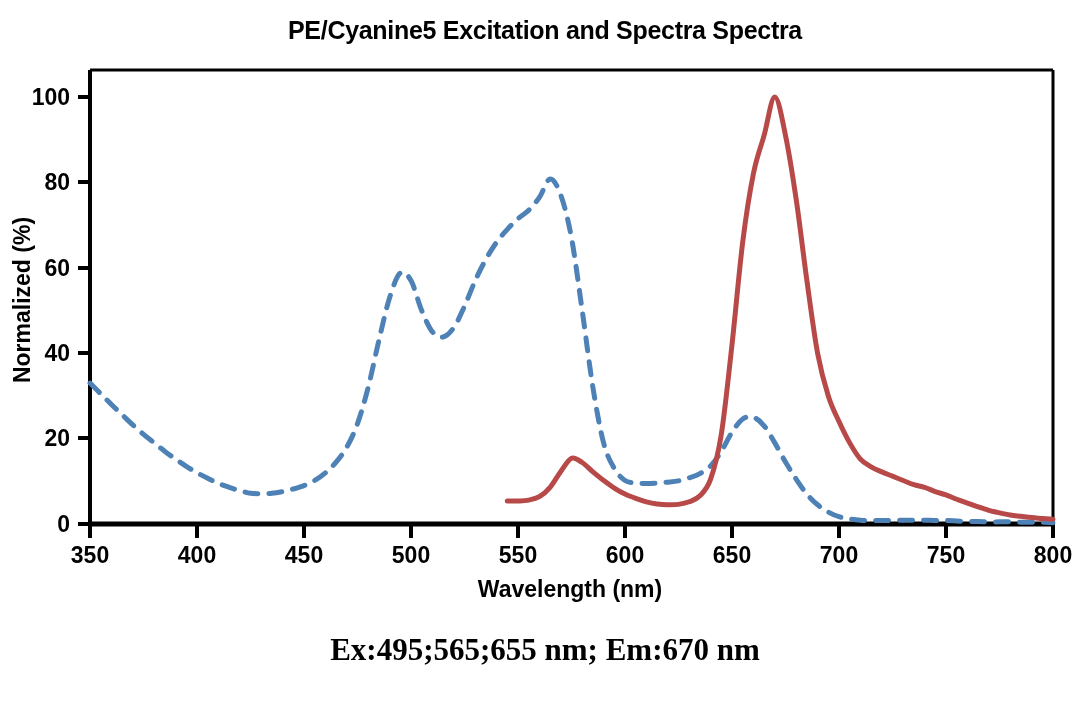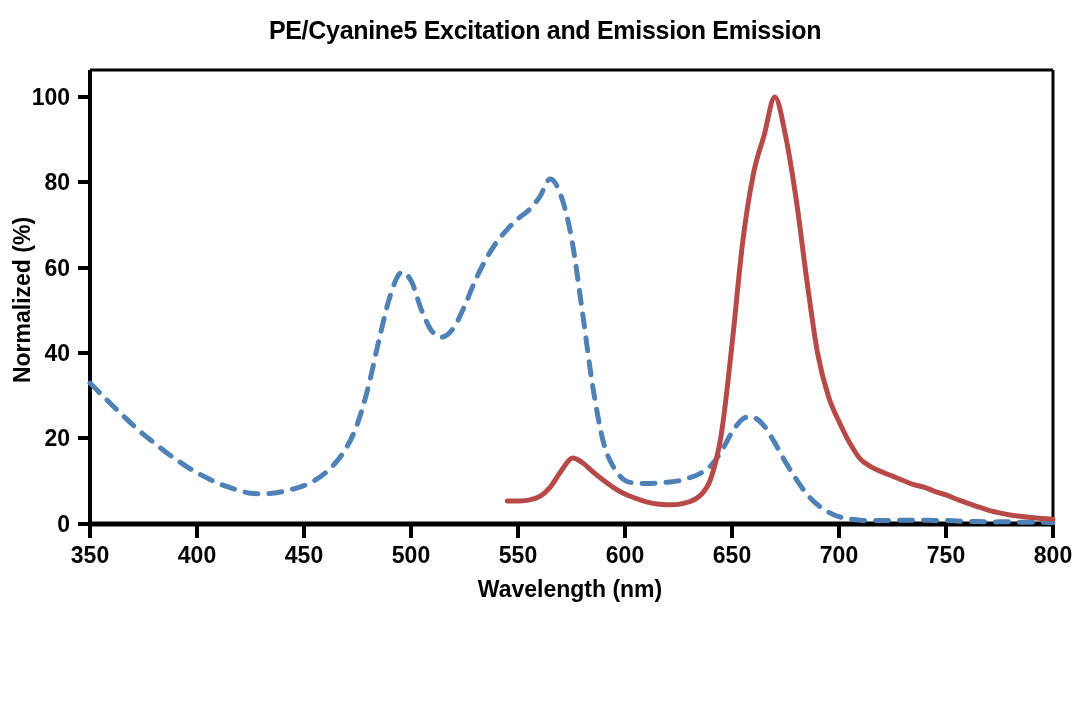--- a/index.html
+++ b/index.html
@@ -59,21 +59,21 @@
     font-weight: bold;
     font-size: 23px;
     fill: #000000;
   }
 </style>
 </head>
 <body>
 
 <div id="figure">
 
-  <div class="chart-title">PE/Cyanine5 Excitation and Emission Emission</div>
+  <div class="chart-title">PE/Cyanine5 Excitation and Spectra Spectra</div>
 
   <svg class="plot" width="1090" height="703" viewBox="0 0 1090 703">
 
     <g>
       <line x1="90" y1="70" x2="90" y2="524" stroke="#000000" stroke-width="4"></line>
       <line x1="90" y1="524" x2="1053" y2="524" stroke="#000000" stroke-width="5"></line>
       <line x1="90" y1="70" x2="1053" y2="70" stroke="#000000" stroke-width="3"></line>
       <line x1="1053" y1="70" x2="1053" y2="524" stroke="#000000" stroke-width="3"></line>
     </g>
 
@@ -117,14 +117,15 @@
       <text class="tick" x="1053" y="563" text-anchor="middle">800</text>
     </g>
 
     <text class="axis-label" x="570" y="597" text-anchor="middle">Wavelength (nm)</text>
     <text class="axis-label" x="30" y="300" text-anchor="middle" transform="rotate(-90 30 300)">Normalized (%)</text>
 
     <path id="series-excitation" fill="none" stroke-width="5" stroke-linecap="round" stroke-linejoin="round" d="M90.00,383.09C91.78,384.87 97.13,390.21 100.70,393.76C104.27,397.32 107.83,400.95 111.40,404.44C114.97,407.93 118.53,411.27 122.10,414.69C125.67,418.10 129.23,421.66 132.80,424.94C136.37,428.21 139.93,431.34 143.50,434.33C147.07,437.32 150.63,440.02 154.20,442.87C157.77,445.72 161.33,448.71 164.90,451.41C168.47,454.11 172.03,456.61 175.60,459.10C179.17,461.59 182.73,464.08 186.30,466.36C189.87,468.63 193.43,470.77 197.00,472.76C200.57,474.75 204.13,476.53 207.70,478.31C211.27,480.09 214.83,481.94 218.40,483.44C221.97,484.93 225.53,486.07 229.10,487.28C232.67,488.49 236.23,489.70 239.80,490.69C243.37,491.69 246.93,492.76 250.50,493.26C254.07,493.75 257.63,493.68 261.20,493.68C264.77,493.68 268.33,493.61 271.90,493.26C275.47,492.90 279.03,492.26 282.60,491.55C286.17,490.84 289.73,489.98 293.30,488.99C296.87,487.99 300.43,486.99 304.00,485.57C307.57,484.15 311.13,482.58 314.70,480.45C318.27,478.31 321.83,475.82 325.40,472.76C328.97,469.70 332.53,466.35 336.10,462.08C339.67,457.81 343.23,453.54 346.80,447.14C350.37,440.74 353.93,433.62 357.50,423.65C361.07,413.69 364.63,401.24 368.20,387.36C371.77,373.48 375.33,355.33 378.90,340.39C382.47,325.44 386.03,308.93 389.60,297.69C393.17,286.45 396.73,275.77 400.30,272.92C403.87,270.08 407.43,274.35 411.00,280.61C414.57,286.87 418.13,301.96 421.70,310.50C425.27,319.04 428.83,327.44 432.40,331.85C435.97,336.26 439.53,337.69 443.10,336.97C446.67,336.26 450.23,332.70 453.80,327.58C457.37,322.46 460.93,314.06 464.50,306.23C468.07,298.40 471.63,288.44 475.20,280.61C478.77,272.78 482.33,265.66 485.90,259.26C489.47,252.85 493.03,247.16 496.60,242.18C500.17,237.20 503.73,233.28 507.30,229.37C510.87,225.46 514.43,221.90 518.00,218.69C521.57,215.49 525.13,213.71 528.70,210.15C532.27,206.60 535.83,202.54 539.40,197.35C542.97,192.15 546.53,179.34 550.10,178.98C553.67,178.63 557.23,185.39 560.80,195.21C564.37,205.03 567.93,218.70 571.50,237.91C575.07,257.13 578.63,285.59 582.20,310.50C585.77,335.41 589.33,365.30 592.90,387.36C596.47,409.42 600.03,429.35 603.60,442.87C607.17,456.39 610.73,462.23 614.30,468.49C617.87,474.75 621.43,478.03 625.00,480.45C628.57,482.87 632.13,482.51 635.70,483.01C639.27,483.51 642.83,483.44 646.40,483.44C649.97,483.44 653.53,483.22 657.10,483.01C660.67,482.79 664.23,482.51 667.80,482.15C671.37,481.80 674.93,481.58 678.50,480.87C682.07,480.16 685.63,479.09 689.20,477.88C692.77,476.67 696.33,475.61 699.90,473.61C703.47,471.62 707.03,469.63 710.60,465.93C714.17,462.23 717.73,457.03 721.30,451.41C724.87,445.79 728.43,437.60 732.00,432.19C735.57,426.79 739.13,421.45 742.70,418.96C746.27,416.47 749.83,416.11 753.40,417.25C756.97,418.39 760.53,421.52 764.10,425.79C767.67,430.06 771.23,436.82 774.80,442.87C778.37,448.92 781.93,456.04 785.50,462.08C789.07,468.13 792.63,473.83 796.20,479.17C799.77,484.50 803.33,489.84 806.90,494.11C810.47,498.38 814.03,501.80 817.60,504.79C821.17,507.77 824.73,510.05 828.30,512.04C831.87,514.04 835.43,515.60 839.00,516.74C842.57,517.88 846.13,518.31 849.70,518.88C853.27,519.45 856.83,519.87 860.40,520.16C863.97,520.44 867.53,520.51 871.10,520.58C874.67,520.66 878.23,520.58 881.80,520.58C885.37,520.58 888.93,520.66 892.50,520.58C896.07,520.51 899.63,520.23 903.20,520.16C906.77,520.09 910.33,520.16 913.90,520.16C917.47,520.16 921.03,520.09 924.60,520.16C928.17,520.23 931.73,520.51 935.30,520.58C938.87,520.66 942.43,520.51 946.00,520.58C949.57,520.66 953.13,520.87 956.70,521.01C960.27,521.15 963.83,521.37 967.40,521.44C970.97,521.51 974.53,521.37 978.10,521.44C981.67,521.51 985.23,521.79 988.80,521.87C992.37,521.94 995.93,521.87 999.50,521.87C1003.07,521.87 1006.63,521.79 1010.20,521.87C1013.77,521.94 1017.33,522.22 1020.90,522.29C1024.47,522.36 1028.03,522.29 1031.60,522.29C1035.17,522.29 1038.73,522.22 1042.30,522.29C1045.87,522.36 1051.22,522.65 1053.00,522.72" stroke="#4E81B6" stroke-dasharray="13 11"></path>
     <path id="series-emission" fill="none" stroke-width="5" stroke-linecap="round" stroke-linejoin="round" d="M507.30,500.94C509.08,500.94 514.43,501.08 518.00,500.94C521.57,500.80 525.13,500.80 528.70,500.09C532.27,499.38 535.83,498.81 539.40,496.67C542.97,494.54 546.53,491.48 550.10,487.28C553.67,483.08 557.23,476.32 560.80,471.48C564.37,466.64 567.93,459.74 571.50,458.24C575.07,456.75 578.63,460.23 582.20,462.51C585.77,464.79 589.33,468.92 592.90,471.91C596.47,474.89 600.03,477.74 603.60,480.45C607.17,483.15 610.73,485.85 614.30,488.13C617.87,490.41 621.43,492.40 625.00,494.11C628.57,495.82 632.13,497.10 635.70,498.38C639.27,499.66 642.83,500.87 646.40,501.80C649.97,502.72 653.53,503.43 657.10,503.93C660.67,504.43 664.23,504.71 667.80,504.79C671.37,504.86 674.93,504.86 678.50,504.36C682.07,503.86 685.63,503.22 689.20,501.80C692.77,500.37 696.33,499.59 699.90,495.82C703.47,492.05 707.03,489.41 710.60,479.17C714.17,468.92 717.73,456.75 721.30,434.33C724.87,411.91 728.43,376.68 732.00,344.66C735.57,312.63 739.13,270.65 742.70,242.18C746.27,213.71 749.83,191.65 753.40,173.86C756.97,156.07 760.53,148.24 764.10,135.43C767.67,122.62 771.23,97.00 774.80,97.00C778.37,97.00 781.93,118.35 785.50,135.43C789.07,152.51 792.63,175.28 796.20,199.48C799.77,223.68 803.33,254.99 806.90,280.61C810.47,306.23 814.03,333.99 817.60,353.20C821.17,372.41 824.73,384.51 828.30,395.90C831.87,407.29 835.43,413.69 839.00,421.52C842.57,429.35 846.13,436.61 849.70,442.87C853.27,449.13 856.83,455.11 860.40,459.10C863.97,463.08 867.53,464.65 871.10,466.78C874.67,468.92 878.23,470.34 881.80,471.91C885.37,473.47 888.93,474.75 892.50,476.18C896.07,477.60 899.63,479.02 903.20,480.45C906.77,481.87 910.33,483.58 913.90,484.72C917.47,485.85 921.03,486.14 924.60,487.28C928.17,488.42 931.73,490.27 935.30,491.55C938.87,492.83 942.43,493.68 946.00,494.96C949.57,496.25 953.13,497.88 956.70,499.23C960.27,500.59 963.83,501.80 967.40,503.08C970.97,504.36 974.53,505.71 978.10,506.92C981.67,508.13 985.23,509.34 988.80,510.34C992.37,511.33 995.93,512.12 999.50,512.90C1003.07,513.68 1006.63,514.46 1010.20,515.03C1013.77,515.60 1017.33,515.89 1020.90,516.31C1024.47,516.74 1028.03,517.24 1031.60,517.60C1035.17,517.95 1038.73,518.16 1042.30,518.45C1045.87,518.73 1051.22,519.16 1053.00,519.30" stroke="#B74A48"></path>
   </svg>
 
+  <div class="caption">Ex:495;565;655 nm; Em:670 nm</div>
 
 </div>
 
 </body></html>

